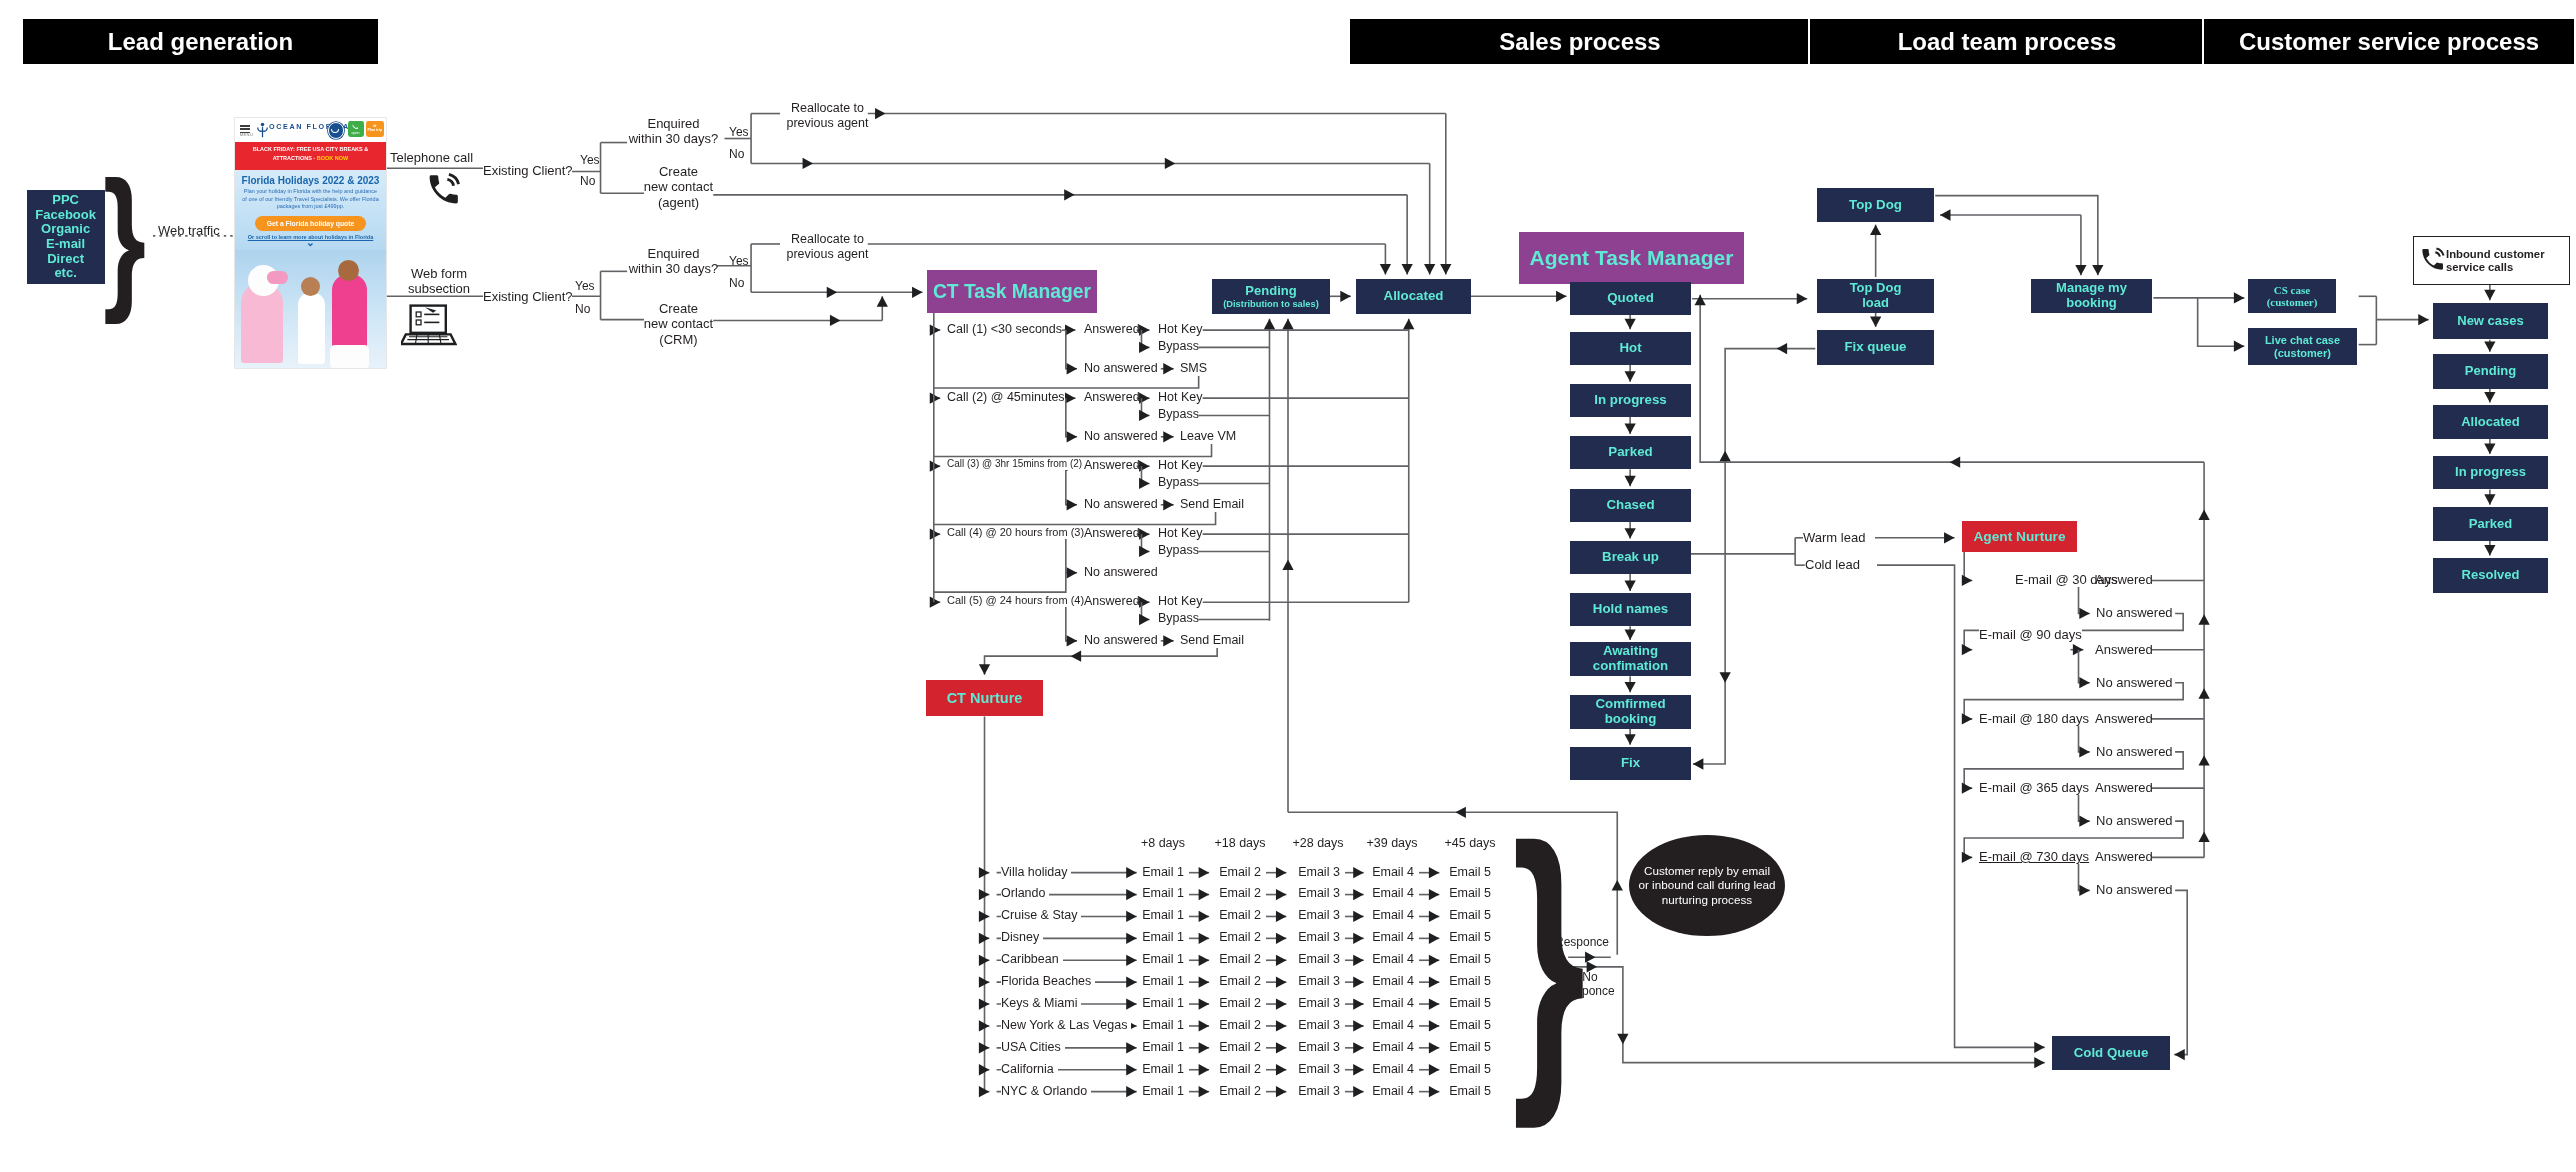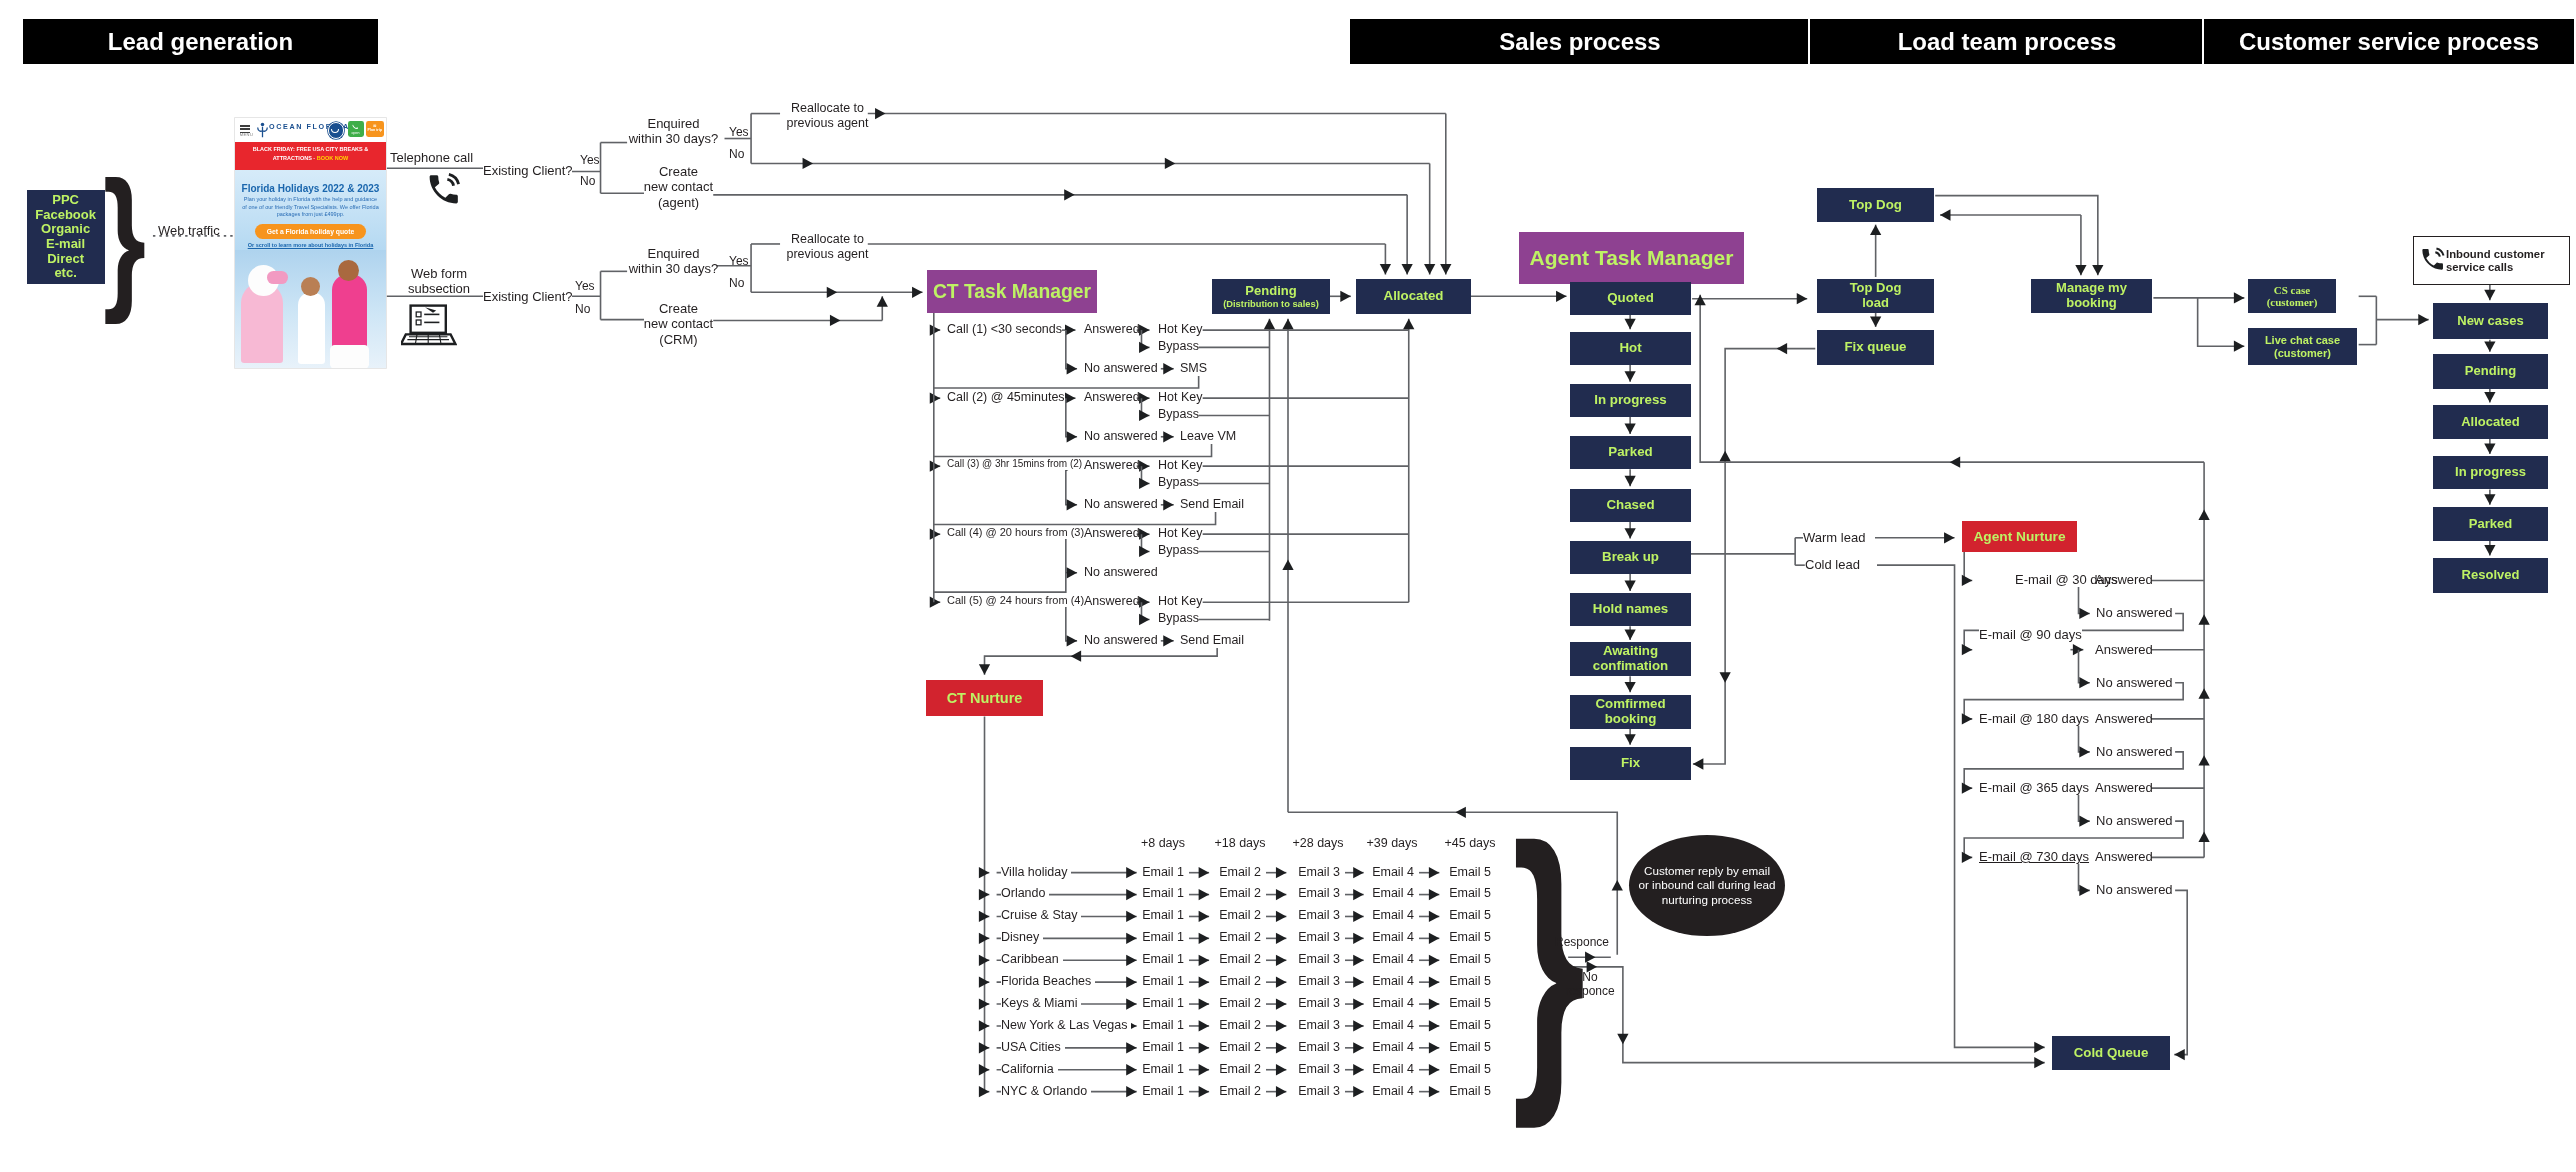--- a/index.html
+++ b/index.html
@@ -6,21 +6,21 @@
   #stage{position:relative;width:2576px;height:1173px;background:#fff;overflow:hidden;
          font-family:"Liberation Sans",sans-serif;color:#231f20;}
   #wires{position:absolute;left:0;top:0;}
   .lbl{position:absolute;color:#231f20;white-space:pre-line;line-height:1.18;}
   .c{text-align:center;}
   .nowrap{white-space:nowrap;}
   .bgw{background:#fff;}
   .band{position:absolute;background:#000;color:#fff;display:flex;align-items:center;justify-content:center;
         font-weight:bold;font-size:24px;border-left:2.4px solid #fff;}
   .bx{position:absolute;display:flex;align-items:center;justify-content:center;text-align:center;
-      color:#bef264;font-weight:bold;white-space:pre-line;line-height:1.12;}
+      color:#5eead4;font-weight:bold;white-space:pre-line;line-height:1.12;}
   .navy{background:#212c4f;}
   .purple{background:#8e4191;}
   .red{background:#d2232e;}
   .whitebox{background:#fff;border:1.6px solid #231f20;color:#231f20;}
   .ellipse{position:absolute;background:#231f20;border-radius:50%;color:#fff;display:flex;
            align-items:center;justify-content:center;text-align:center;white-space:pre-line;}
   .brace{position:absolute;color:#231f20;font-weight:bold;transform-origin:left top;line-height:1;}
   
   .phone{position:absolute;left:235px;top:118px;width:151px;height:250px;background:#fff;
          box-shadow:0 0 0 0.8px #e0e0e0;font-family:"Liberation Sans",sans-serif;}
@@ -31,21 +31,21 @@
   .ph-badge{position:absolute;right:42px;top:4px;width:14.5px;height:14.5px;border-radius:50%;background:#1a4f8f;
             border:1.6px solid #fff;box-shadow:0 0 0 0.8px #1a4f8f;}
   .ph-badge:after{content:"";position:absolute;left:2.4px;top:5.6px;width:6.4px;height:3.2px;border:1.2px solid #fff;border-top:none;border-radius:0 0 4.8px 4.8px;}
   .ph-green{position:absolute;right:22.5px;top:3.2px;width:16px;height:16px;background:#3fae49;border-radius:2.4px;
             color:#fff;font-size:3.6px;text-align:center;line-height:1;padding-top:2.4px;box-sizing:border-box;}
   .ph-orange{position:absolute;right:2.4px;top:3.2px;width:17.7px;height:16px;background:#f7941d;border-radius:2.4px;
              color:#fff;font-size:3.6px;text-align:center;line-height:1.2;padding-top:2.4px;box-sizing:border-box;font-weight:bold;}
   .ph-banner{height:28px;background:#e8262d;color:#fff;font-weight:bold;font-size:5.5px;text-align:center;
              padding:3.2px 4.8px 0;box-sizing:border-box;line-height:1.6;}
   .ph-banner b{color:#ffd400;}
-  .ph-sky{height:80px;background:linear-gradient(#d6ebf9,#b5d9f2);text-align:center;padding-top:13px;box-sizing:border-box;}
+  .ph-sky{height:80px;background:linear-gradient(#d6ebf9,#b5d9f2);text-align:center;padding-top:5px;box-sizing:border-box;}
   .ph-h1{color:#1a66ad;font-weight:bold;font-size:10px;}
   .ph-p{color:#2a6db5;font-size:5.5px;margin:2.4px 6.4px 3.2px;line-height:1.35;}
   .ph-cta{display:inline-block;background:#f7941d;color:#fff;font-weight:bold;font-size:6.8px;
           border-radius:8.9px;padding:4px 11.3px;}
   .ph-link{color:#1a66ad;font-size:5.5px;font-weight:bold;text-decoration:underline;margin-top:3.2px;}
   .ph-chev{color:#1a66ad;font-weight:bold;font-size:10.5px;line-height:.5;}
   .ph-photo{position:relative;height:118px;background:linear-gradient(#aed3ee 0%,#cfe6f6 55%,#e8f2fa 100%);overflow:hidden;}
   .blob{position:absolute;border-radius:50%;}
 </style>
 </head>

